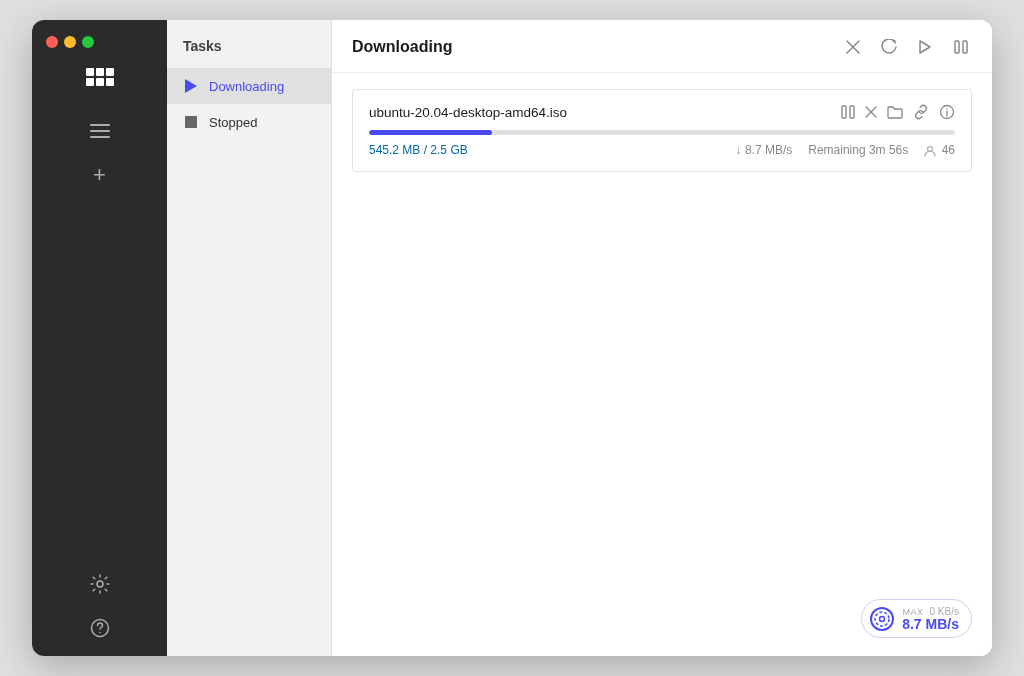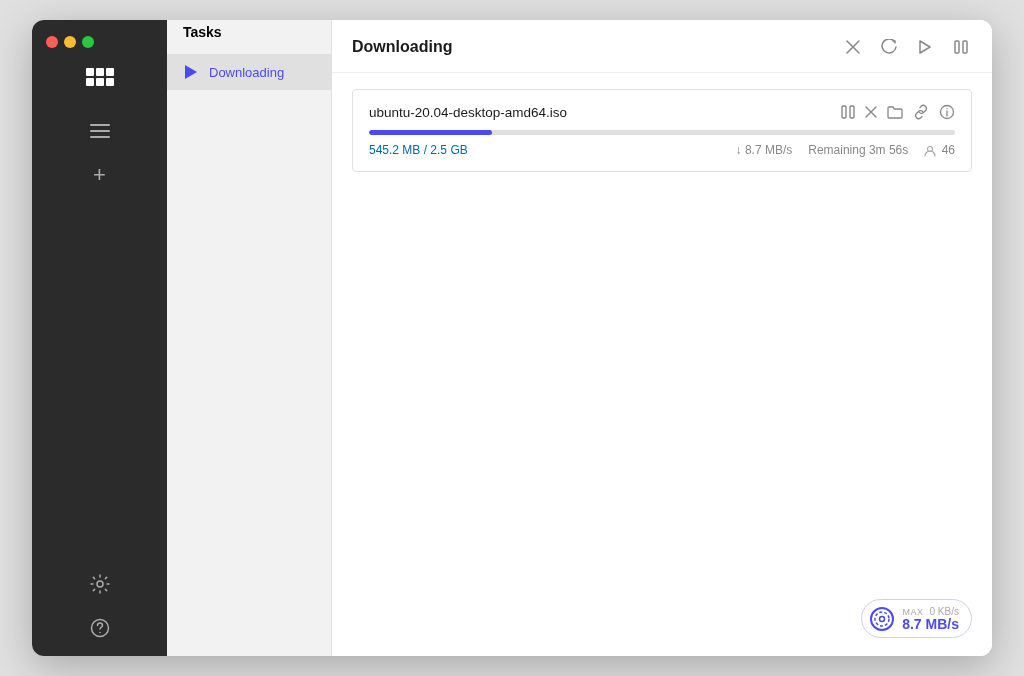--- a/index.html
+++ b/index.html
@@ -101,22 +101,22 @@
       background: #f2f2f2;
       display: flex;
       flex-direction: column;
       flex-shrink: 0;
       border-right: 1px solid #e0e0e0;
       padding-top: 0;
     }
     .tasks-title {
       font-size: 14px;
       font-weight: 600;
-      color: #000000;
-      padding: 4px 16px 14px;
+      color: #404040;
+      padding: 18px 16px 14px;
     }
     .task-item {
       display: flex;
       align-items: center;
       gap: 10px;
       padding: 10px 16px;
       font-size: 13px;
       color: #333;
       cursor: pointer;
       border-radius: 0;
@@ -361,20 +361,26 @@
     <div class="tasks-title">Tasks</div>
 
     <div class="task-item active">
       <div class="task-icon">
         <div class="icon-play"></div>
       </div>
       <span>Downloading</span>
     </div>
 
 
+    <div class="task-item">
+      <div class="task-icon">
+        <div class="icon-stop"></div>
+      </div>
+      <span>Stopped</span>
+    </div>
   </div>
 
   <div class="main-content">
     <div class="main-header">
       <span class="main-title">Downloading</span>
       <div class="header-actions">
         <div class="header-btn">
           <svg width="14" height="14" viewBox="0 0 14 14" fill="none">
             <path d="M1 1L13 13M13 1L1 13" stroke="#888" stroke-width="1.5" stroke-linecap="round"></path>
           </svg>

